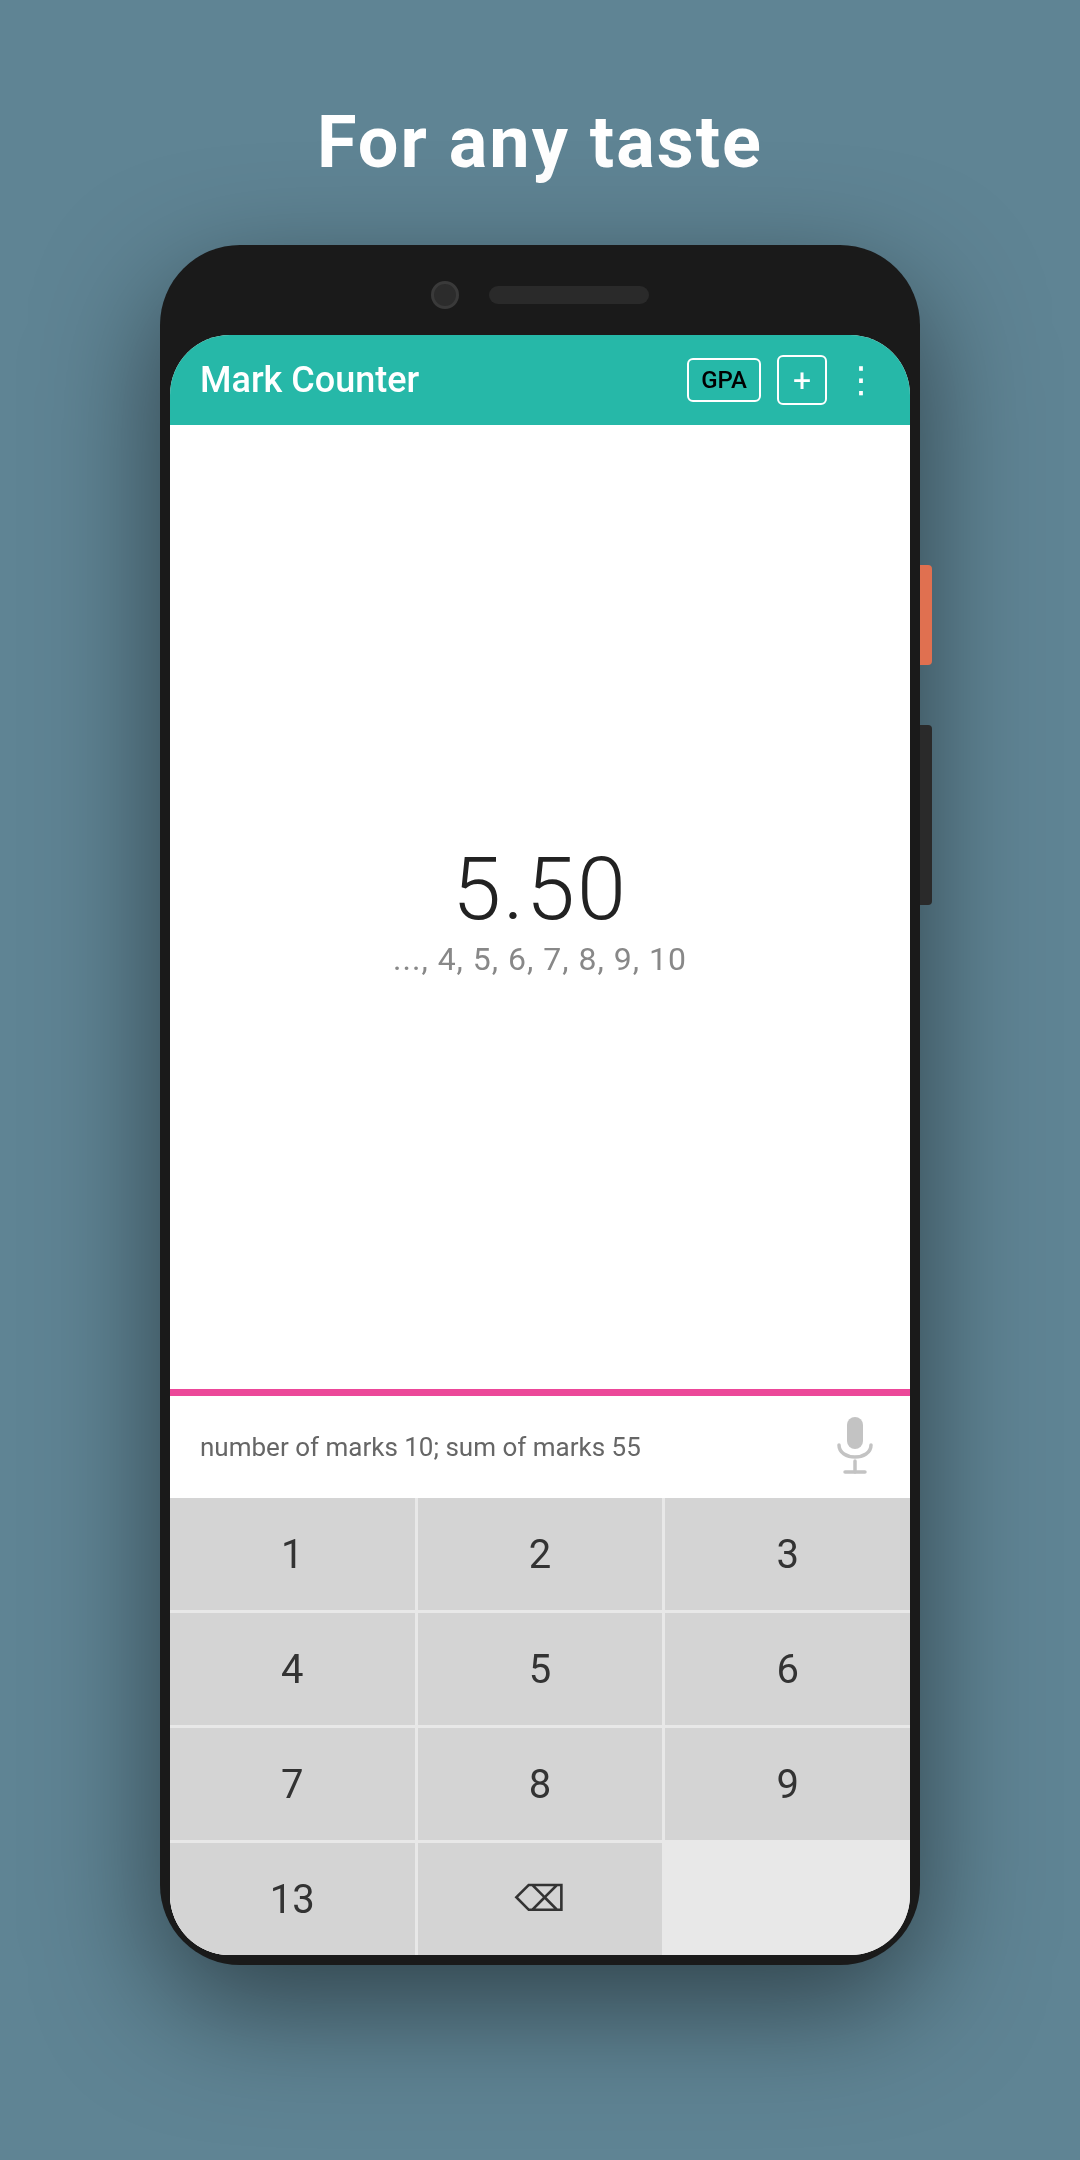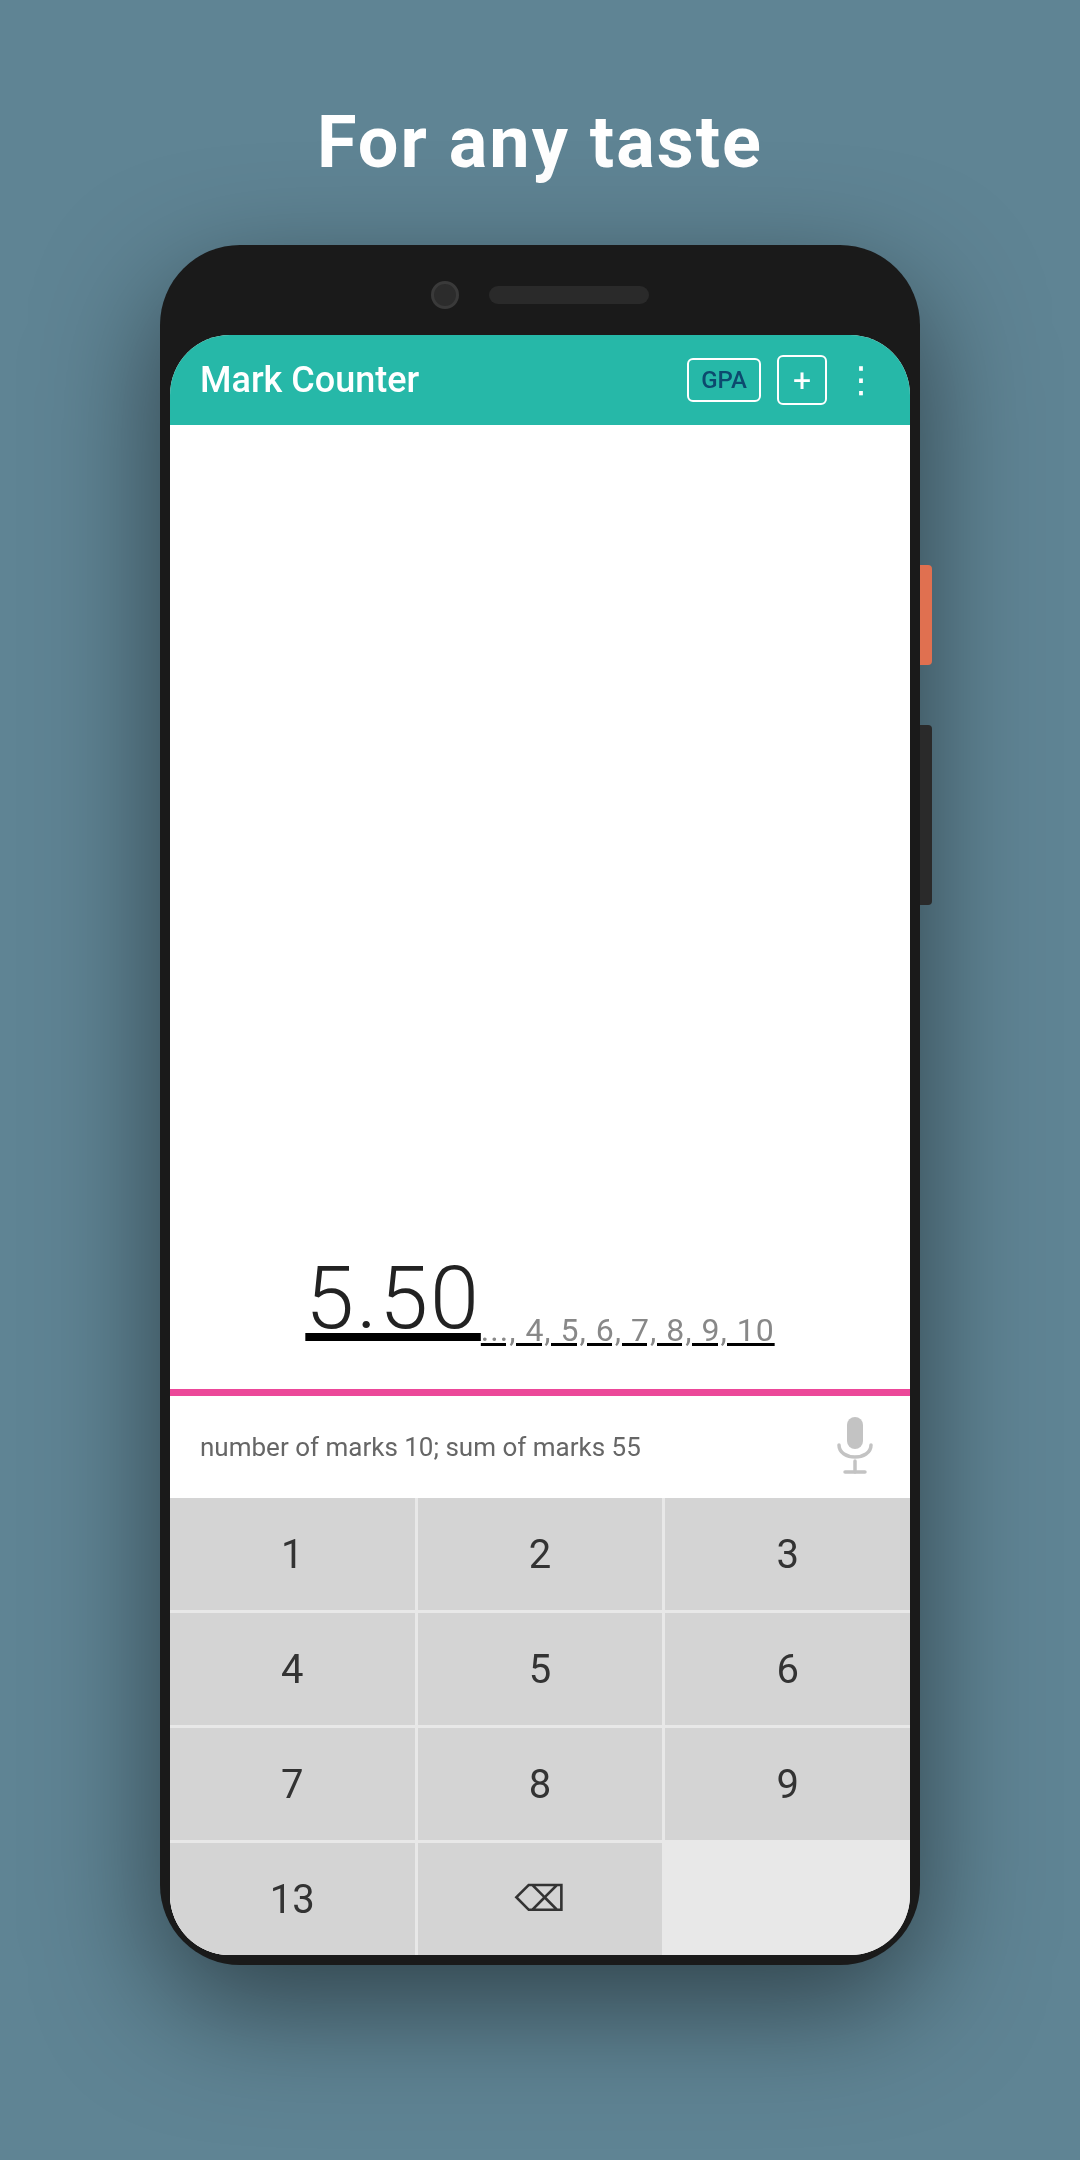--- a/index.html
+++ b/index.html
@@ -113,21 +113,21 @@
       flex: 1;
     }
 
     .app-bar-actions {
       display: flex;
       align-items: center;
       gap: 16px;
     }
 
     .action-btn {
-      color: #0c4a6e;
+      color: #000000;
       font-size: 24px;
       font-weight: 500;
       border: 2px solid #ffffff;
       border-radius: 6px;
       padding: 6px 12px;
       cursor: pointer;
       background: transparent;
     }
 
     .action-btn-plus {
@@ -149,26 +149,25 @@
       font-size: 36px;
       cursor: pointer;
       letter-spacing: 1px;
     }
 
     
     .content-area {
       flex: 1;
       background: #ffffff;
       display: flex;
-      flex-direction: row;
-      align-items: flex-end;
+      flex-direction: column;
+      align-items: center;
       justify-content: center;
       padding: 40px;
       position: relative;
-      text-decoration: underline;
     }
 
     .average-value {
       font-size: 88px;
       font-weight: 300;
       color: #222222;
       letter-spacing: 2px;
     }
 
     .marks-list {

